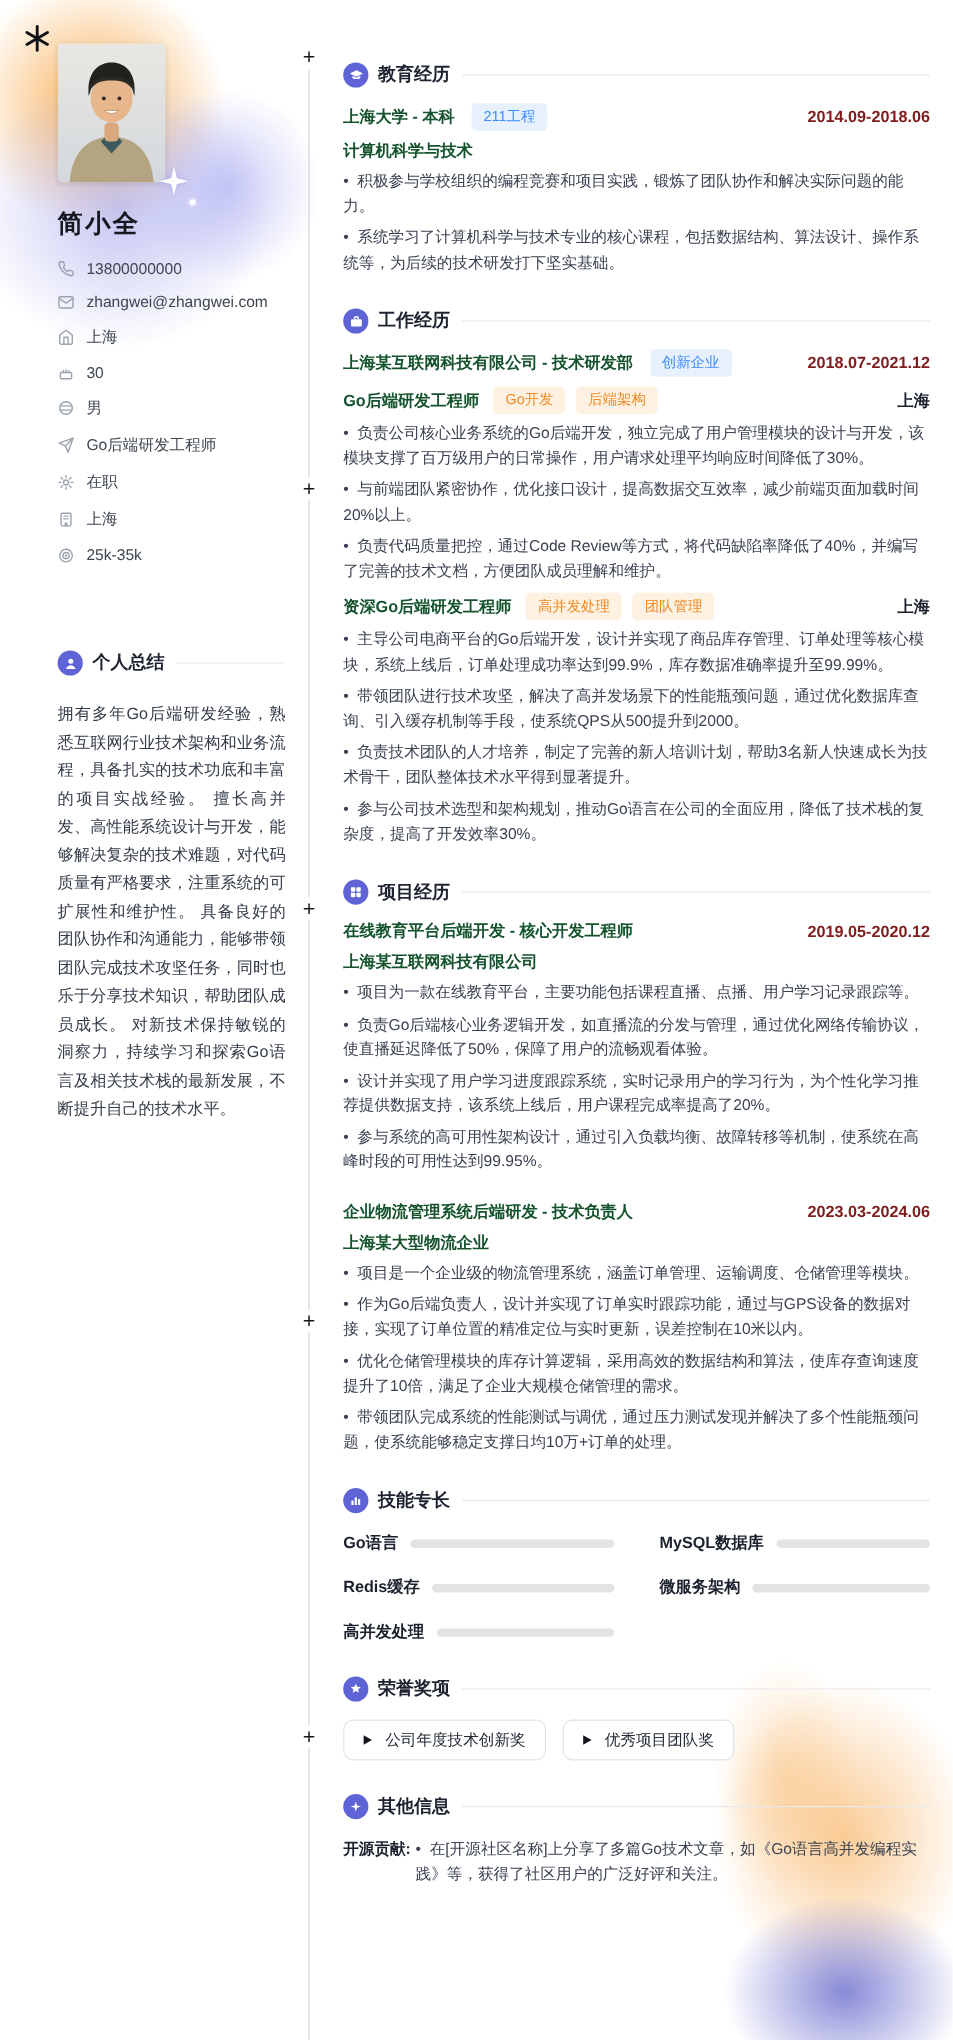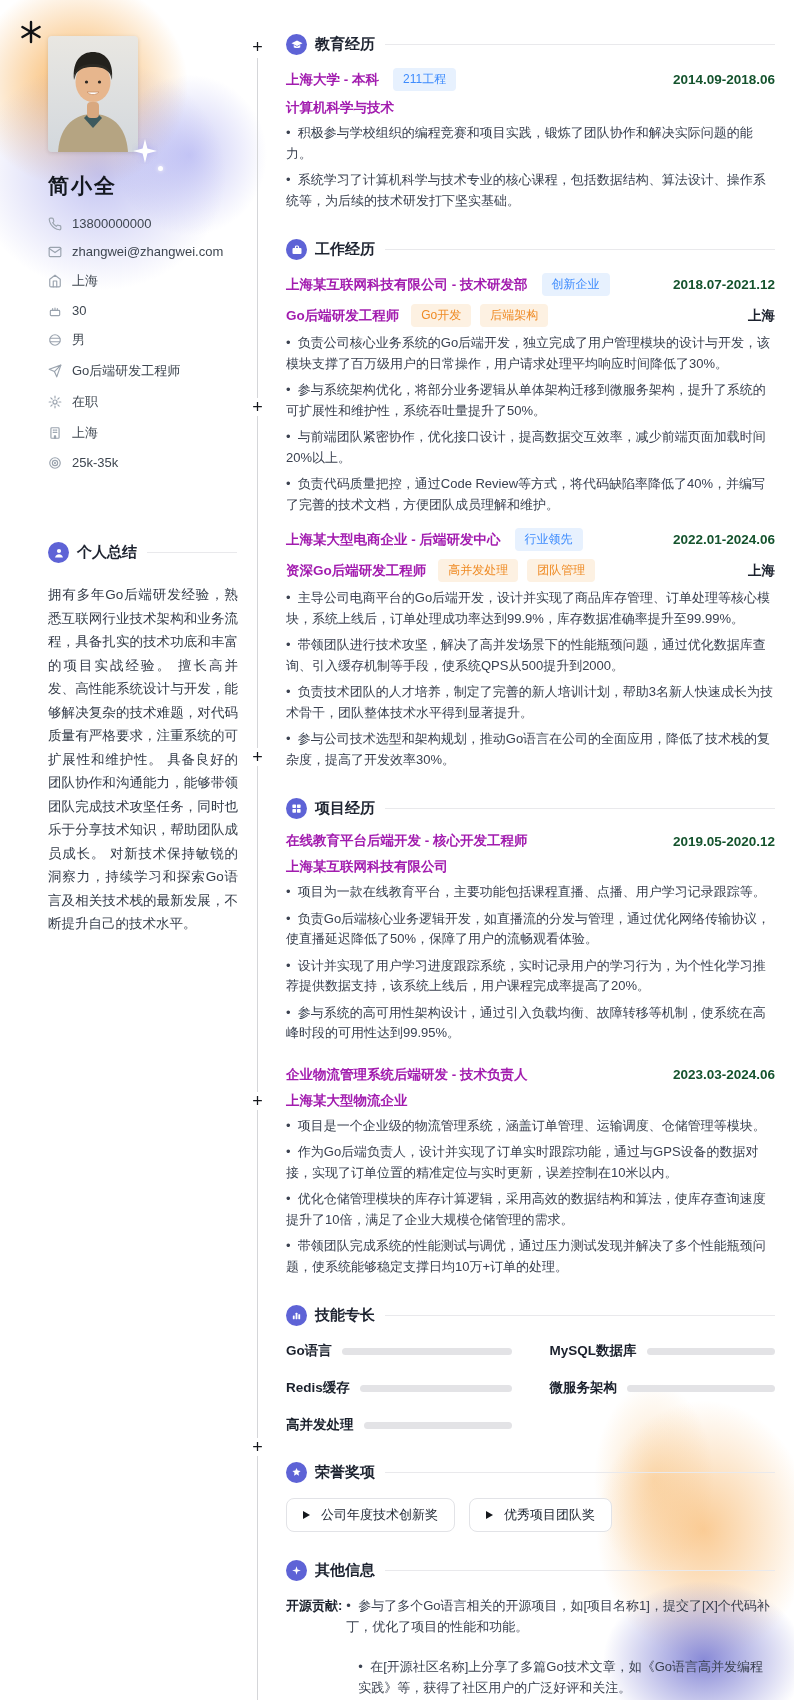--- a/index.html
+++ b/index.html
@@ -43,27 +43,27 @@
   .sec-icon { width:21px; height:21px; border-radius:50%; background:#5e63d6; flex:0 0 21px;
               display:flex; align-items:center; justify-content:center; }
   .sec-title { font-size:15px; font-weight:bold; color:#1d2330; margin-left:8px; white-space:nowrap; }
   .sec-line { flex:1; height:1px; background:#e9e9ec; margin-left:10px; }
 
   .summary-block { margin-top:72px; position:relative; }
   .summary-text { margin-top:20px; width:190px; font-size:13.5px; line-height:23.5px;
                   color:#333b48; text-align:justify; }
 
   
-  .main { position:absolute; left:286px; top:0; width:489px; padding-top:34px; }
+  .main { position:absolute; left:286px; top:0; width:489px; padding-top:52px; }
   .section { margin-top:28px; }
   .section:first-child { margin-top:0; }
 
   .entry-row { display:flex; align-items:center; margin-top:13px; }
-  .entry-title { font-weight:bold; font-size:13.5px; color:#a21caf; }
-  .entry-date { margin-left:auto; font-weight:bold; font-size:13.5px; color:#14532d; white-space:nowrap; }
+  .entry-title { font-weight:bold; font-size:13.5px; color:#14532d; }
+  .entry-date { margin-left:auto; font-weight:bold; font-size:13.5px; color:#7f1d1d; white-space:nowrap; }
   .entry-sub { display:flex; align-items:center; margin-top:8px; }
   .entry-loc { margin-left:auto; font-weight:bold; font-size:13.5px; color:#1b212d; }
 
   .tag { font-size:12px; padding:3px 10px; border-radius:4px; white-space:nowrap; }
   .tag-blue { margin-left:14px; background:#e7f1fe; color:#3d8bfd; }
   .tag-orange { margin-left:12px; background:#fdf1e2; color:#ef8b25; }
   .tag-orange + .tag-orange { margin-left:9px; }
 
   .bullet { font-size:13px; line-height:20.5px; color:#3a4150; margin-top:6px; }
   .bullet::before { content:"•\00a0\00a0"; }
@@ -279,31 +279,25 @@
           <span class="tag tag-blue">创新企业</span>
           <span class="entry-date">2018.07-2021.12</span>
         </div>
         <div class="entry-sub">
           <span class="entry-title">Go后端研发工程师</span>
           <span class="tag tag-orange">Go开发</span>
           <span class="tag tag-orange">后端架构</span>
           <span class="entry-loc">上海</span>
         </div>
         <p class="bullet">负责公司核心业务系统的Go后端开发，独立完成了用户管理模块的设计与开发，该模块支撑了百万级用户的日常操作，用户请求处理平均响应时间降低了30%。</p>
-        <p class="bullet">参与系统架构优化，将部分业务逻辑从单体架构迁移到微服务架构，提升了系统的可扩展性和维护性，系统吞吐量提升了50%。</p>
         <p class="bullet">与前端团队紧密协作，优化接口设计，提高数据交互效率，减少前端页面加载时间20%以上。</p>
         <p class="bullet">负责代码质量把控，通过Code Review等方式，将代码缺陷率降低了40%，并编写了完善的技术文档，方便团队成员理解和维护。</p>
       </div>
 
       <div style="margin-top:6px">
-        <div class="entry-row">
-          <span class="entry-title">上海某大型电商企业 - 后端研发中心</span>
-          <span class="tag tag-blue">行业领先</span>
-          <span class="entry-date">2022.01-2024.06</span>
-        </div>
         <div class="entry-sub">
           <span class="entry-title">资深Go后端研发工程师</span>
           <span class="tag tag-orange">高并发处理</span>
           <span class="tag tag-orange">团队管理</span>
           <span class="entry-loc">上海</span>
         </div>
         <p class="bullet">主导公司电商平台的Go后端开发，设计并实现了商品库存管理、订单处理等核心模块，系统上线后，订单处理成功率达到99.9%，库存数据准确率提升至99.99%。</p>
         <p class="bullet">带领团队进行技术攻坚，解决了高并发场景下的性能瓶颈问题，通过优化数据库查询、引入缓存机制等手段，使系统QPS从500提升到2000。</p>
         <p class="bullet">负责技术团队的人才培养，制定了完善的新人培训计划，帮助3名新人快速成长为技术骨干，团队整体技术水平得到显著提升。</p>
         <p class="bullet">参与公司技术选型和架构规划，推动Go语言在公司的全面应用，降低了技术栈的复杂度，提高了开发效率30%。</p>
@@ -417,20 +411,19 @@
           <svg width="11" height="11" viewBox="0 0 24 24" fill="#fff">
               <path d="M12 2.5l2.2 7.3 7.3 2.2-7.3 2.2L12 21.5l-2.2-7.3-7.3-2.2 7.3-2.2z"></path>
             </svg>
         </span>
         <span class="sec-title">其他信息</span>
         <span class="sec-line"></span>
       </div>
       <div class="other-row">
         <span class="other-label">开源贡献:</span>
         <div class="other-bullets">
-          <p class="bullet">参与了多个Go语言相关的开源项目，如[项目名称1]，提交了[X]个代码补丁，优化了项目的性能和功能。</p>
           <p class="bullet">在[开源社区名称]上分享了多篇Go技术文章，如《Go语言高并发编程实践》等，获得了社区用户的广泛好评和关注。</p>
         </div>
       </div>
     </section>
 
   </main>
 </div>
 
 </body></html>

